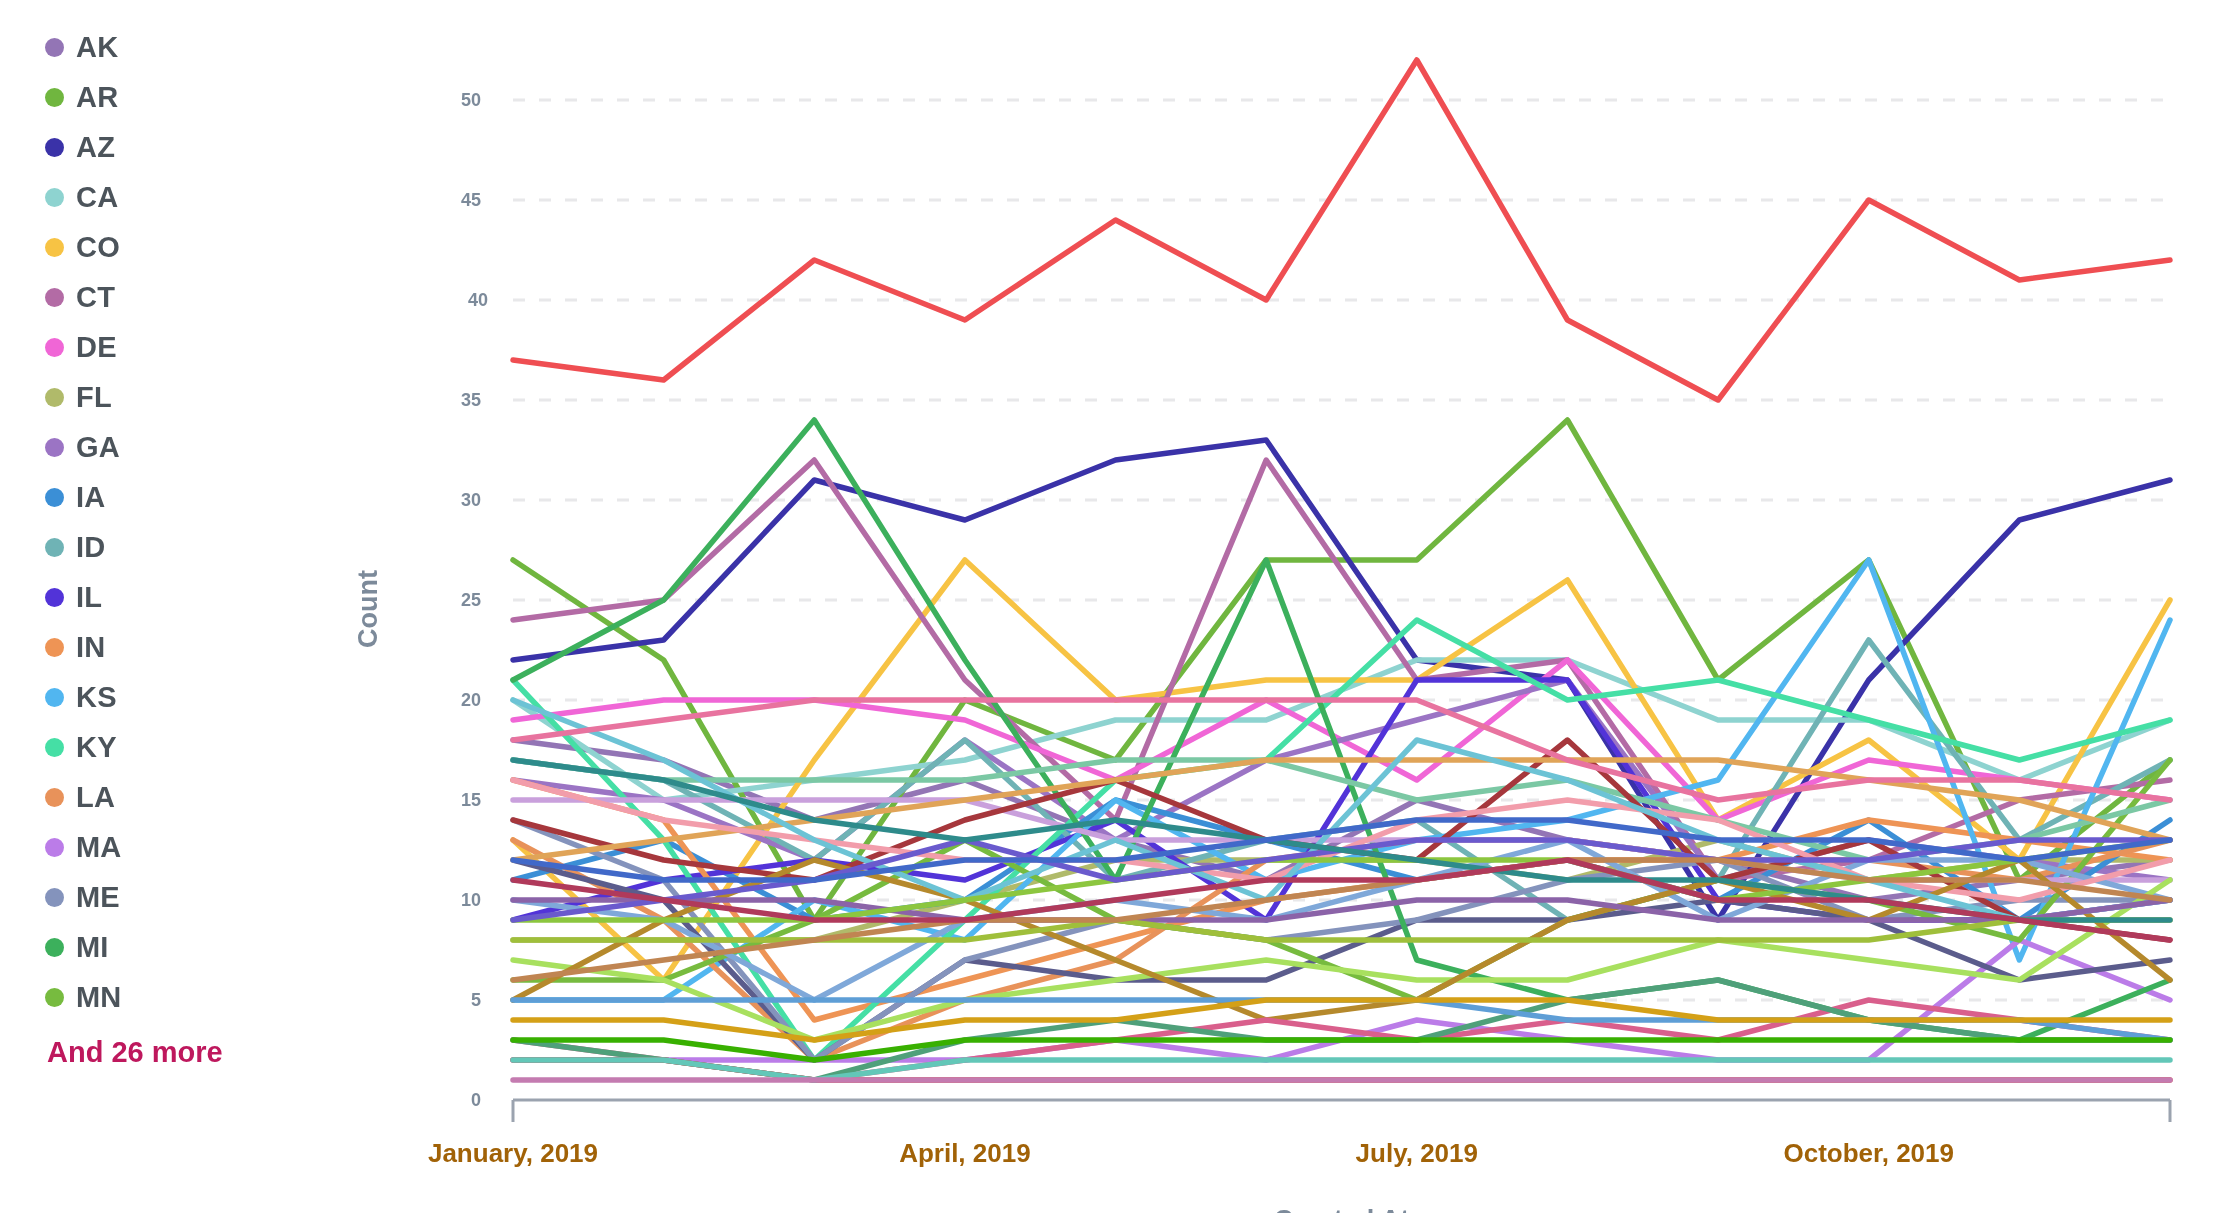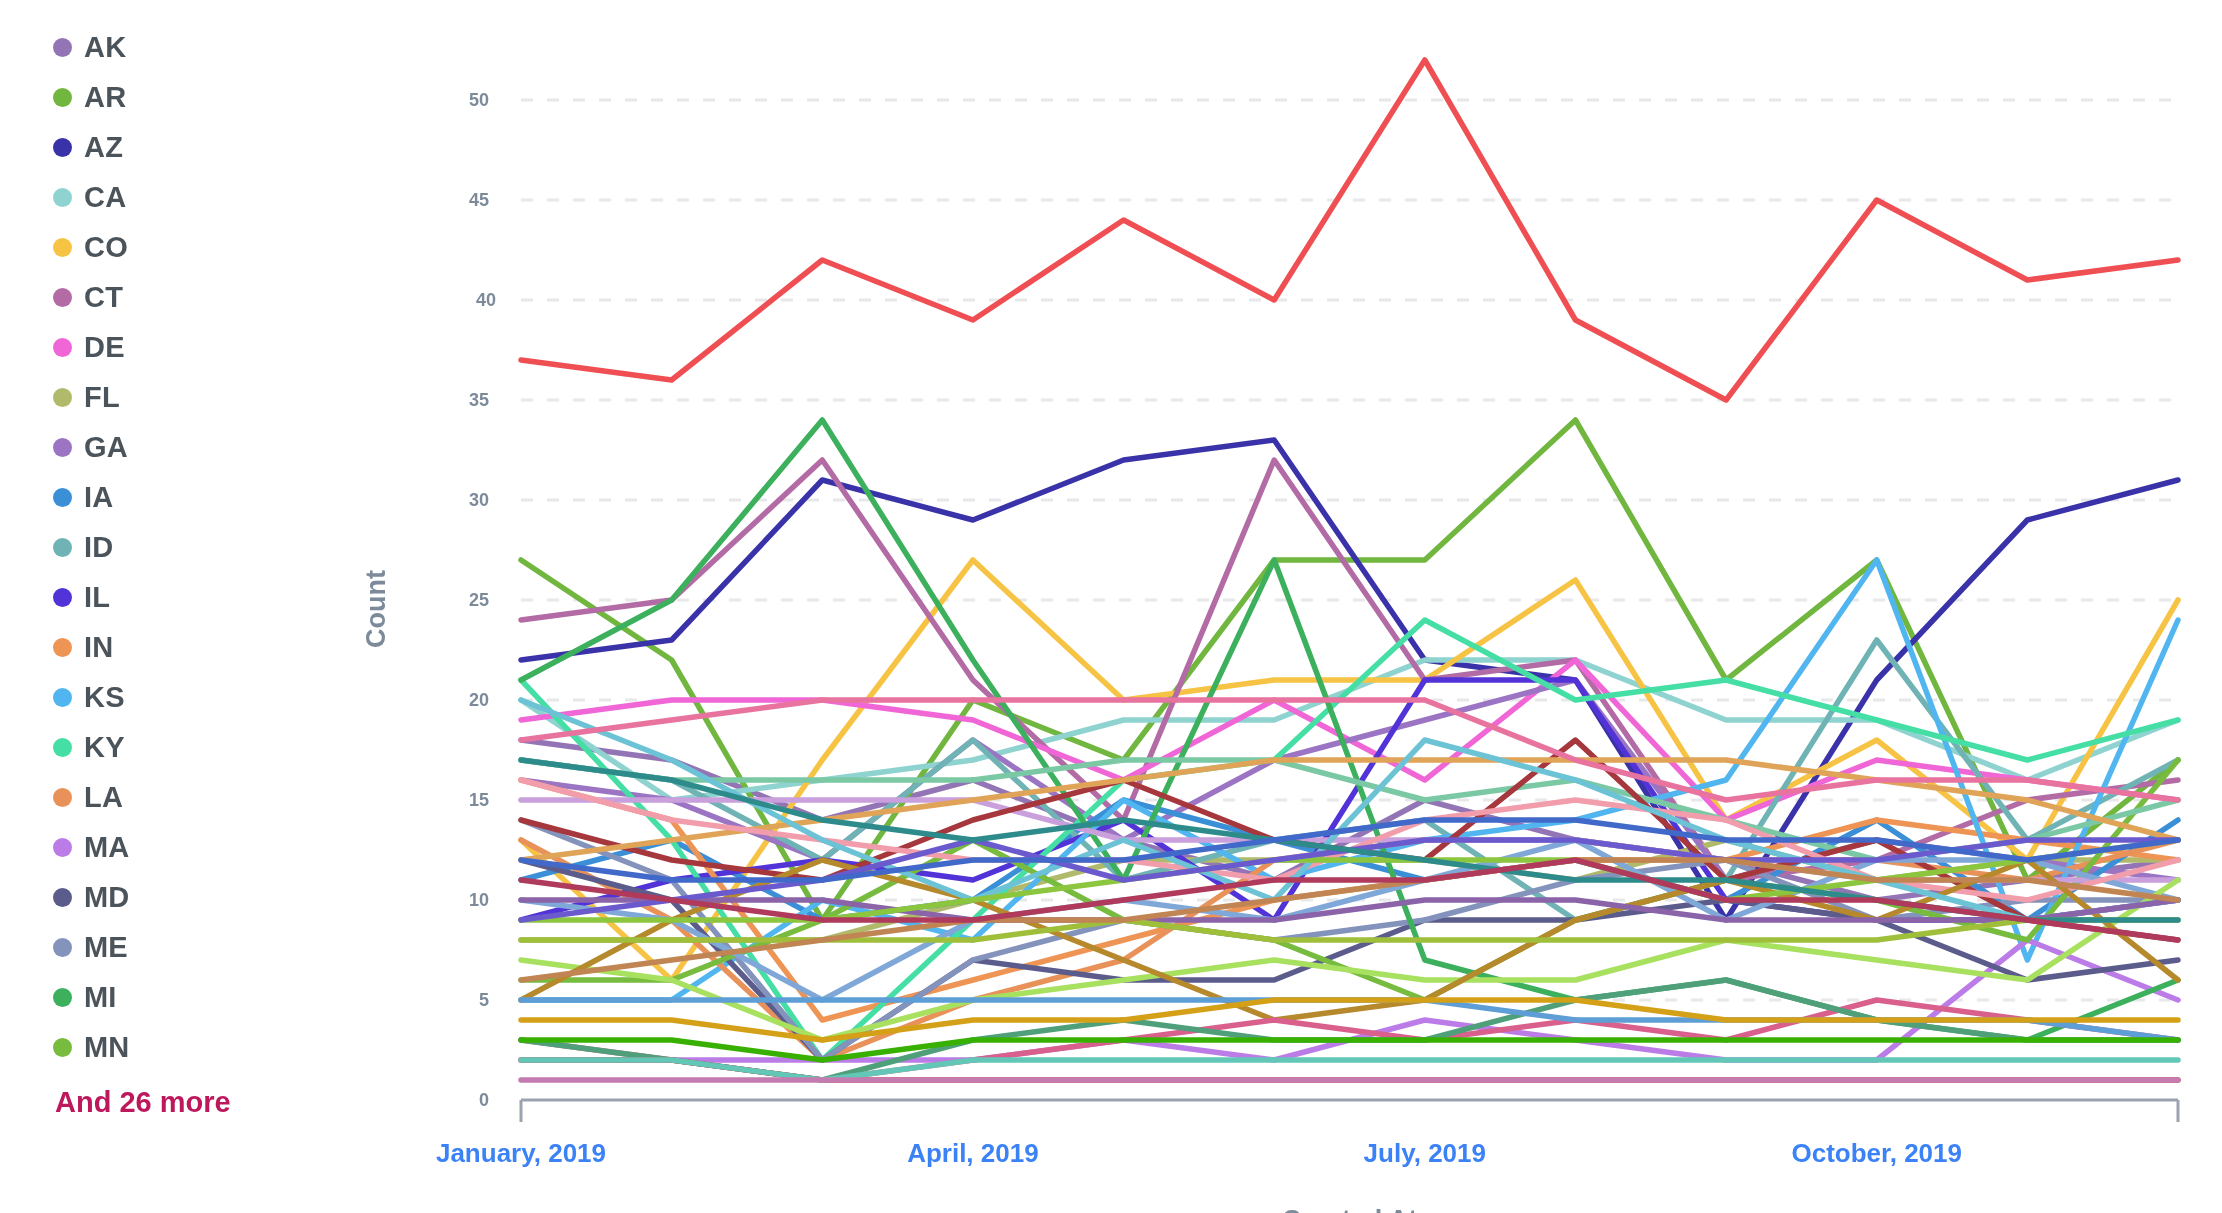--- a/index.html
+++ b/index.html
@@ -16,21 +16,20 @@
     display: flex;
     flex-direction: row;
   }
   
   #legend {
     width: 300px;
     flex: 0 0 300px;
     padding: 22px 0 0 45px;
     box-sizing: border-box;
     position: relative;
-    margin-left: 8px;
   }
   .legend-item {
     display: flex;
     align-items: center;
     height: 50px;
     cursor: pointer;
   }
   .legend-dot {
     width: 19px; height: 19px;
     border-radius: 50%;
@@ -71,21 +70,21 @@
     color: #7c8a9a;
     text-align: right;
     width: 80px;
     transform: translateY(-50%);
     white-space: nowrap;
   }
   .xtick-label {
     position: absolute;
     font-size: 26px;
     font-weight: 700;
-    color: #3b82f6;
+    color: #a16207;
     transform: translateX(-50%);
     white-space: nowrap;
   }
   #y-axis-title {
     position: absolute;
     font-size: 27px;
     font-weight: 700;
     color: #7c8a9a;
     transform-origin: 0 0;
     transform: rotate(-90deg);
@@ -167,24 +166,20 @@
           <span class="legend-dot" style="background: rgb(69, 223, 165);"></span>
           <span class="legend-label">KY</span>
         </div>
         <div class="legend-item">
           <span class="legend-dot" style="background: rgb(232, 146, 90);"></span>
           <span class="legend-label">LA</span>
         </div>
         <div class="legend-item">
           <span class="legend-dot" style="background: rgb(187, 124, 232);"></span>
           <span class="legend-label">MA</span>
-        </div>
-        <div class="legend-item">
-          <span class="legend-dot" style="background: rgb(91, 92, 140);"></span>
-          <span class="legend-label">MD</span>
         </div>
         <div class="legend-item">
           <span class="legend-dot" style="background: rgb(132, 147, 188);"></span>
           <span class="legend-label">ME</span>
         </div>
         <div class="legend-item">
           <span class="legend-dot" style="background: rgb(60, 176, 92);"></span>
           <span class="legend-label">MI</span>
         </div>
         <div class="legend-item">

